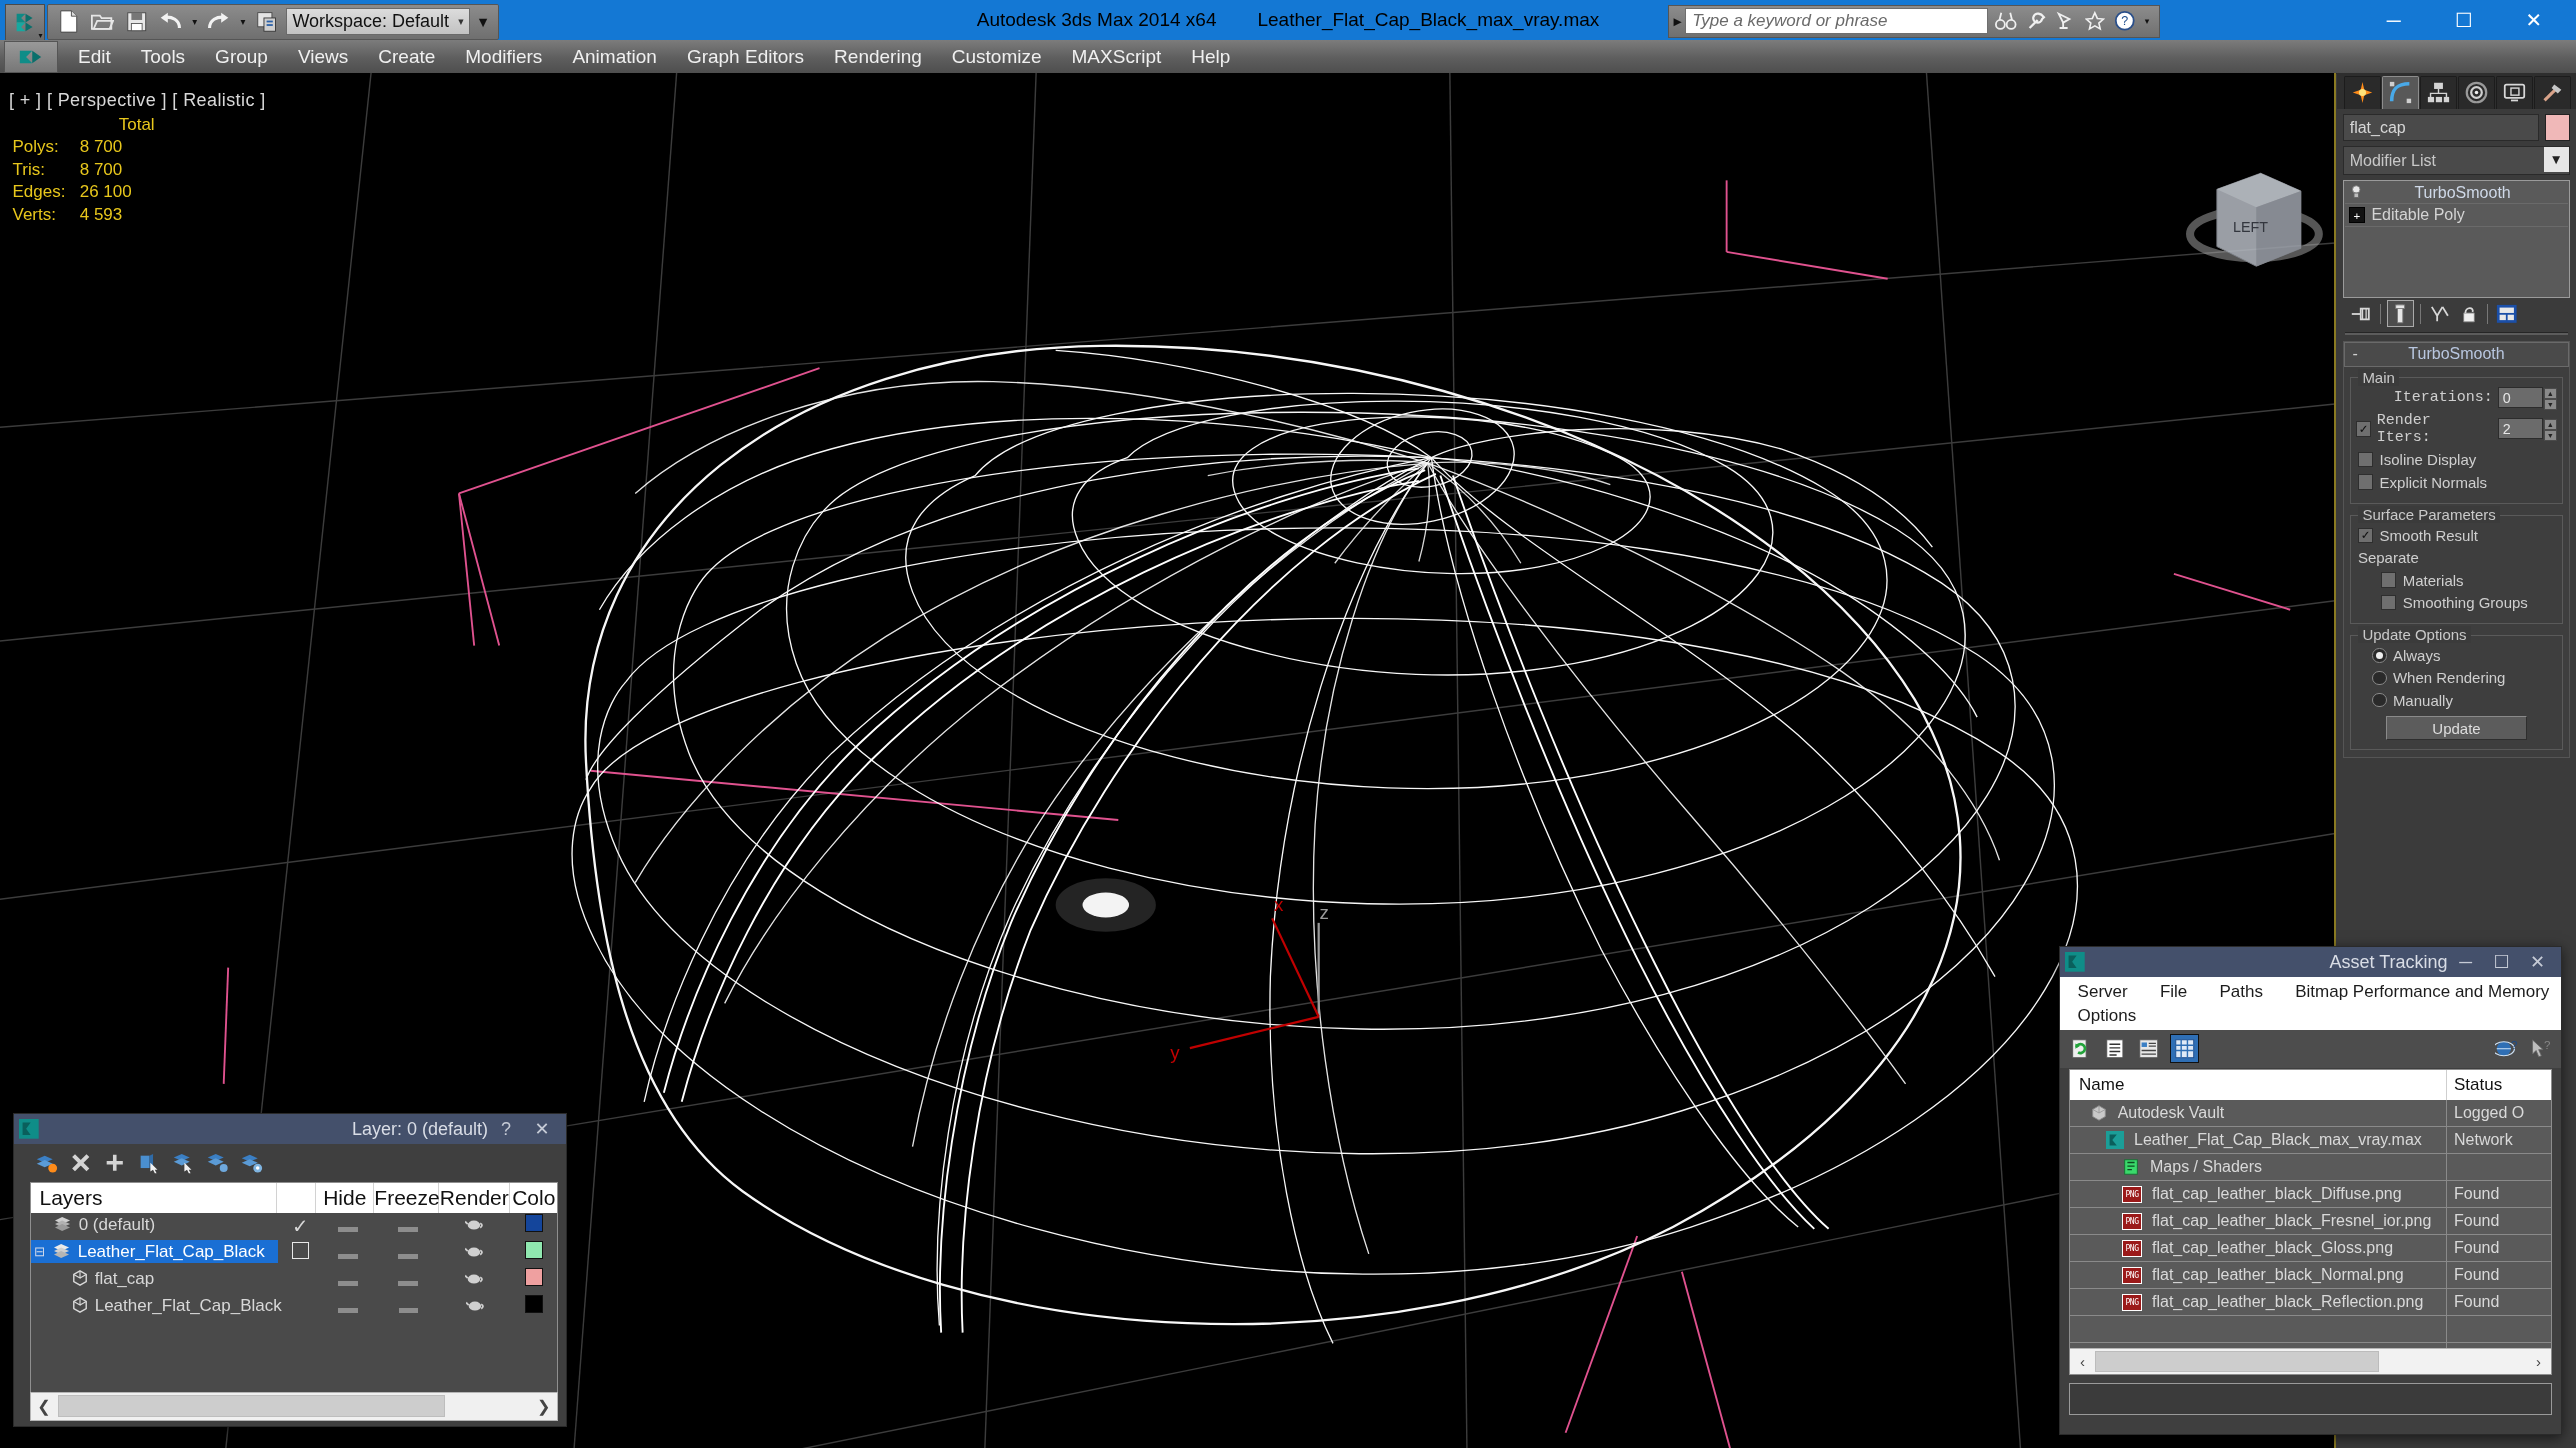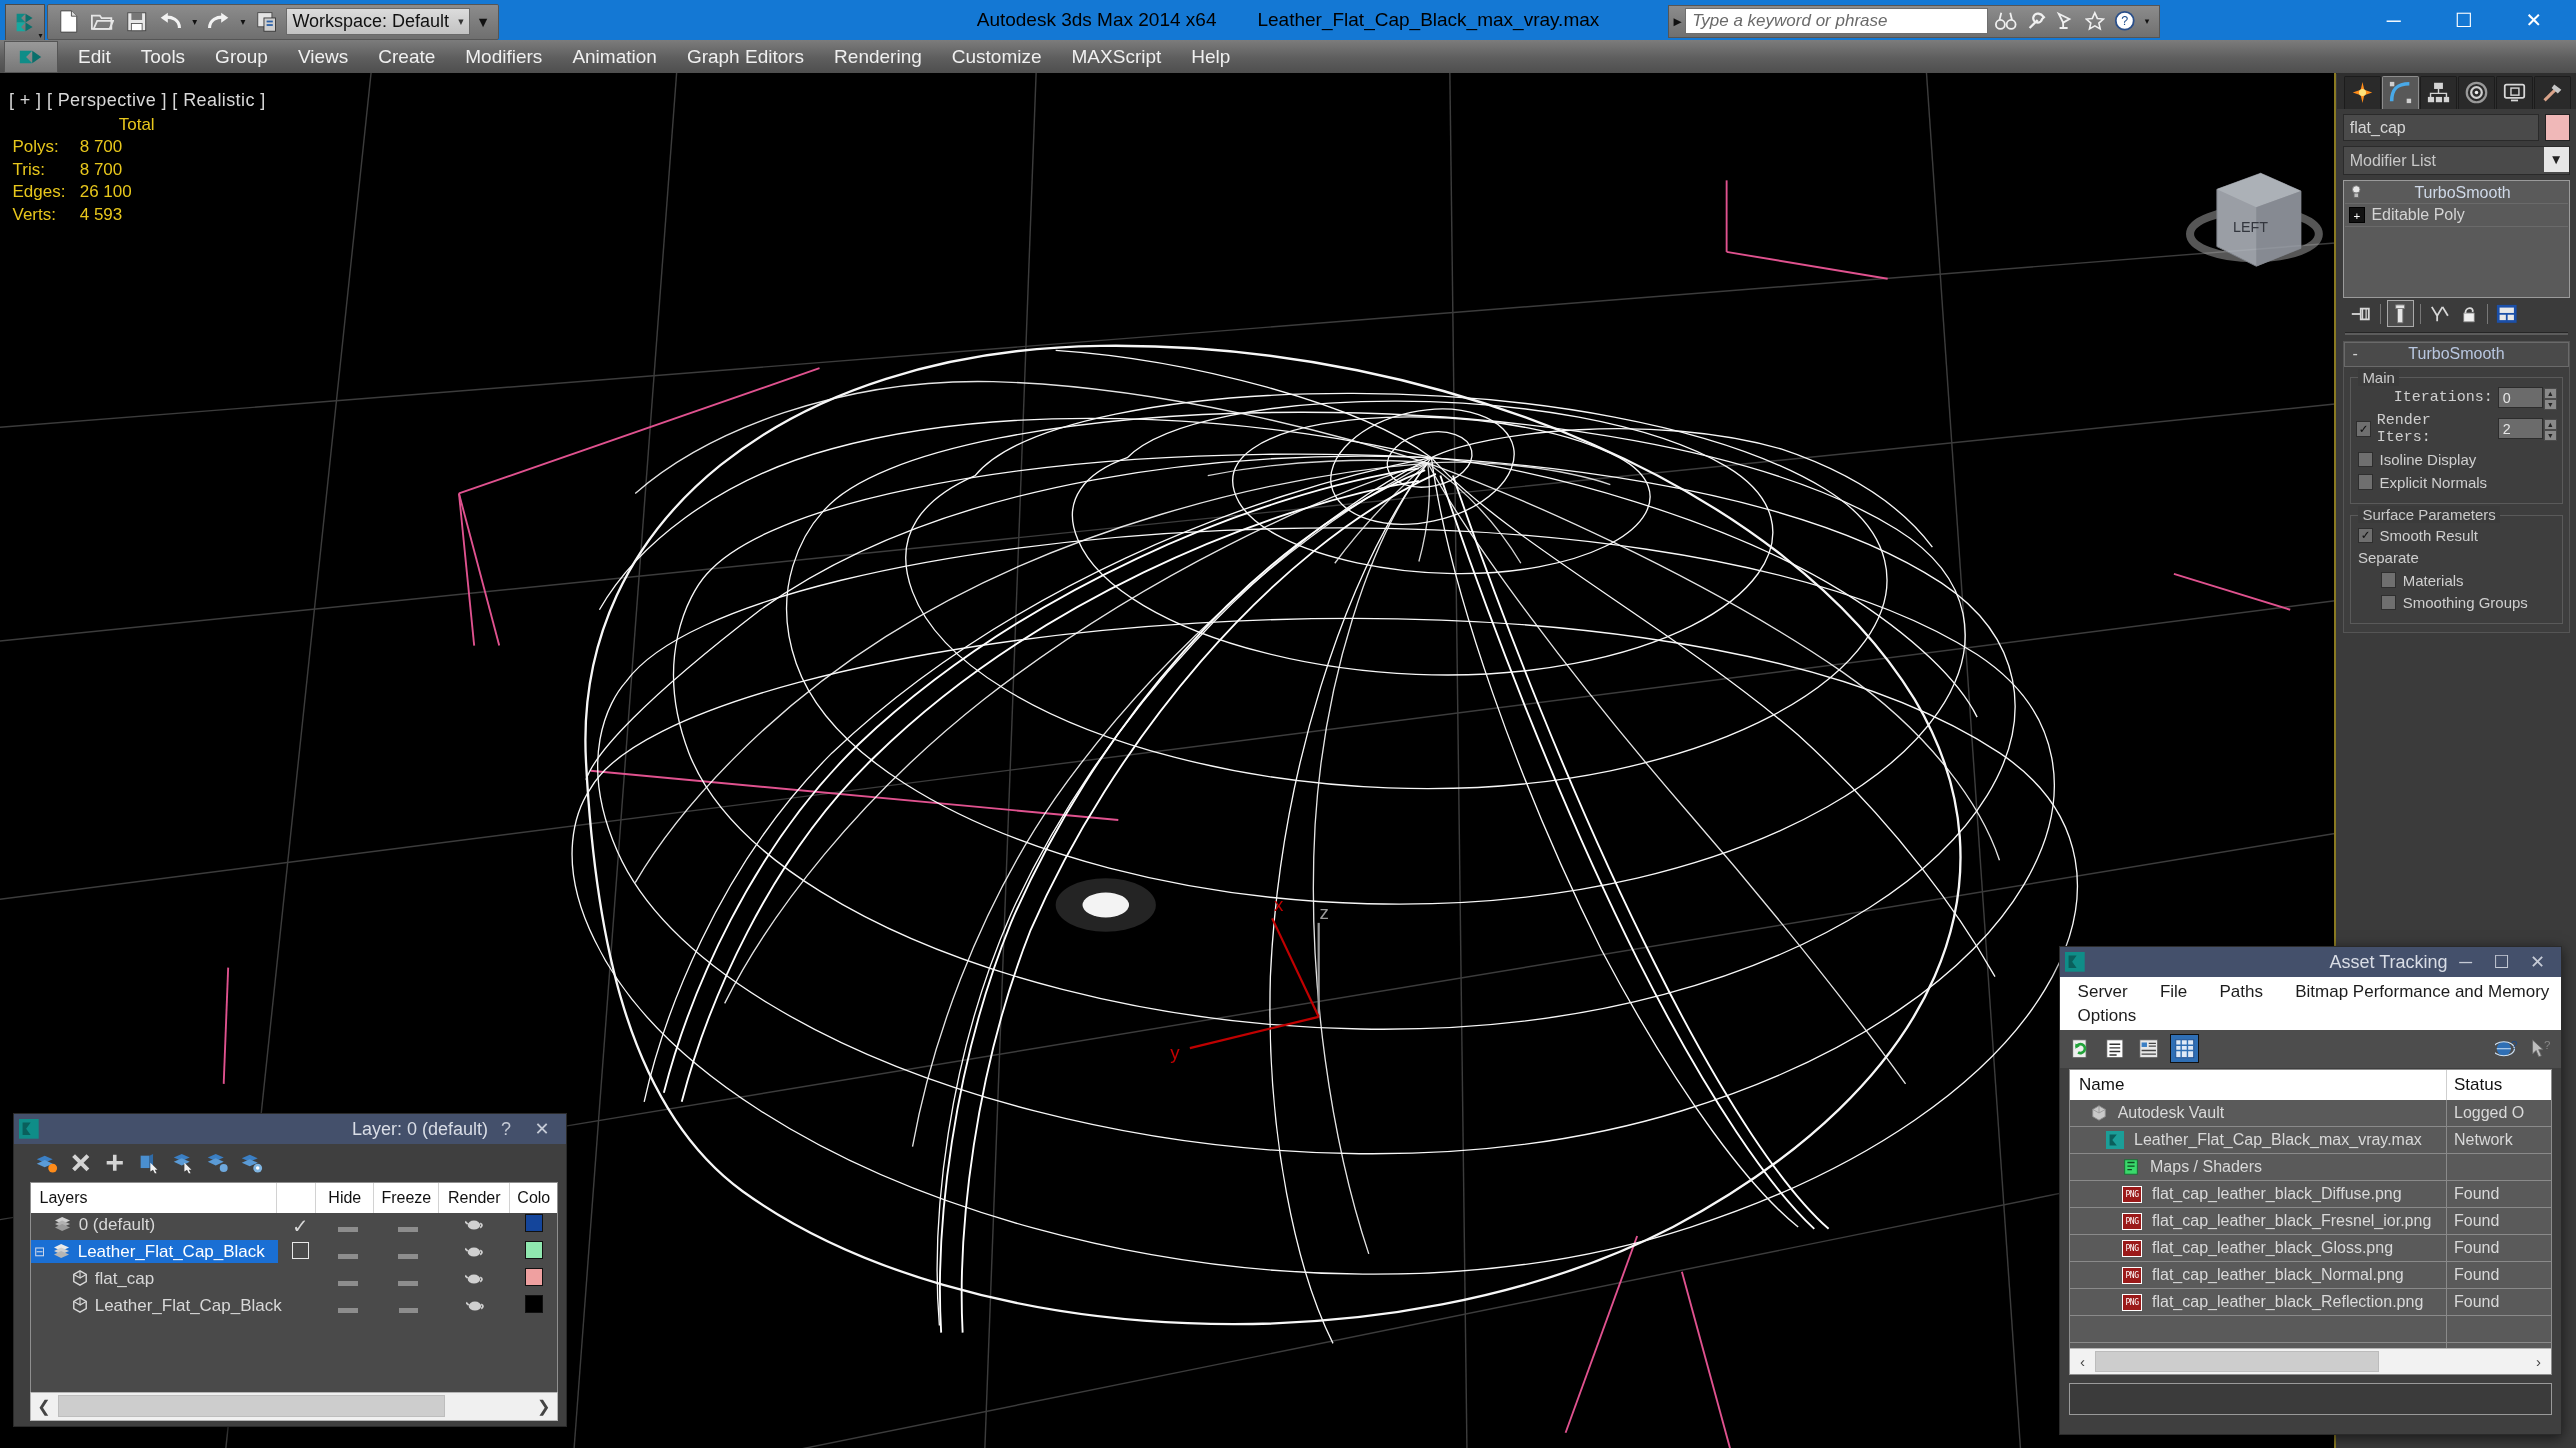--- a/index.html
+++ b/index.html
@@ -105,21 +105,21 @@
   
   .dlg{position:absolute;background:#3f3f3f;border:0.9px solid #2a2a2a;box-shadow:0 2.7px 12.5px rgba(0,0,0,.6);}
   .dlg-title{height:30px;background:#44506b;display:flex;align-items:center;padding:0 5.4px;}
   .dlg-title .dt{color:#d9dde6;font-size:18px;margin-left:7.2px;flex:1;text-align:right;}
   .dlg-title .db{width:36px;height:30px;display:flex;align-items:center;justify-content:center;
                  color:#c6cbd6;font-size:18px;cursor:pointer;}
   #layer-dialog{left:12.5px;top:1113px;width:552px;height:312px;}
   .lay-toolbar{height:34px;display:flex;align-items:center;gap:7.2px;padding:1.8px 0 0 19.7px;}
   .lay-toolbar .lt{width:27px;height:27px;display:flex;align-items:center;justify-content:center;cursor:pointer;}
   .lay-grid{margin:1.8px 7.2px 0 16px;background:#4a4a4a;border:0.9px solid #8f8f8f;height:215px;position:relative;}
-  .lg-head{display:flex;height:30px;background:#fff;align-items:center;font-size:16px;color:#111;}
+  .lg-head{display:flex;height:30px;background:#fff;align-items:center;font-size:21px;color:#111;}
   .lg-head .c{text-align:center;border-right:0.9px solid #d2d2d2;height:30px;line-height:30px;}
   .lg-row{display:flex;height:27px;align-items:center;font-size:17px;color:#d8d8d8;}
   .lg-row.sel .cname{background:#1a6fd4;color:#fff;}
   .lg-row .c{text-align:center;height:27px;line-height:27px;}
   .cname{display:flex;align-items:center;gap:7.2px;padding-left:7.2px;height:23px;}
   .swatch{width:16px;height:16px;border:0.9px solid #111;display:inline-block;}
   .dlg-scroll{position:absolute;left:16px;right:7.2px;bottom:5.4px;height:27px;background:#f0f0f0;
               border:0.9px solid #b5b5b5;display:flex;align-items:center;}
   .dlg-scroll .arw{width:27px;text-align:center;color:#444;font-size:16px;cursor:pointer;}
   .dlg-scroll .thumb{height:19.7px;background:#cdcdcd;border:0.9px solid #bdbdbd;}
@@ -606,20 +606,36 @@
           <div class="crow ind">
             <span class="chk"></span>
             <span>Materials</span>
           </div>
           <div class="crow ind">
             <span class="chk"></span>
             <span>Smoothing Groups</span>
           </div>
         </div>
 
+        <div class="group">
+          <span class="gt">Update Options</span>
+          <div class="crow" style="margin-left:16px">
+            <span class="radio on"></span>
+            <span>Always</span>
+          </div>
+          <div class="crow" style="margin-left:16px">
+            <span class="radio"></span>
+            <span>When Rendering</span>
+          </div>
+          <div class="crow" style="margin-left:16px">
+            <span class="radio"></span>
+            <span>Manually</span>
+          </div>
+          <div class="btn3d" style="margin:7.2px 30px 1.8px;">Update</div>
+        </div>
       </div>
     </div>
   </div>
 
   <div class="dlg" id="layer-dialog">
     <div class="dlg-title">
       <svg width="19.7" height="19.7" viewBox="0 0 22 22">
         <rect width="22" height="22" fill="#0f8d88"></rect>
           <path d="M4 4 L13 4 L8 11 L13 18 L4 18 Z" fill="#0a5f5c"></path>
       </svg>

